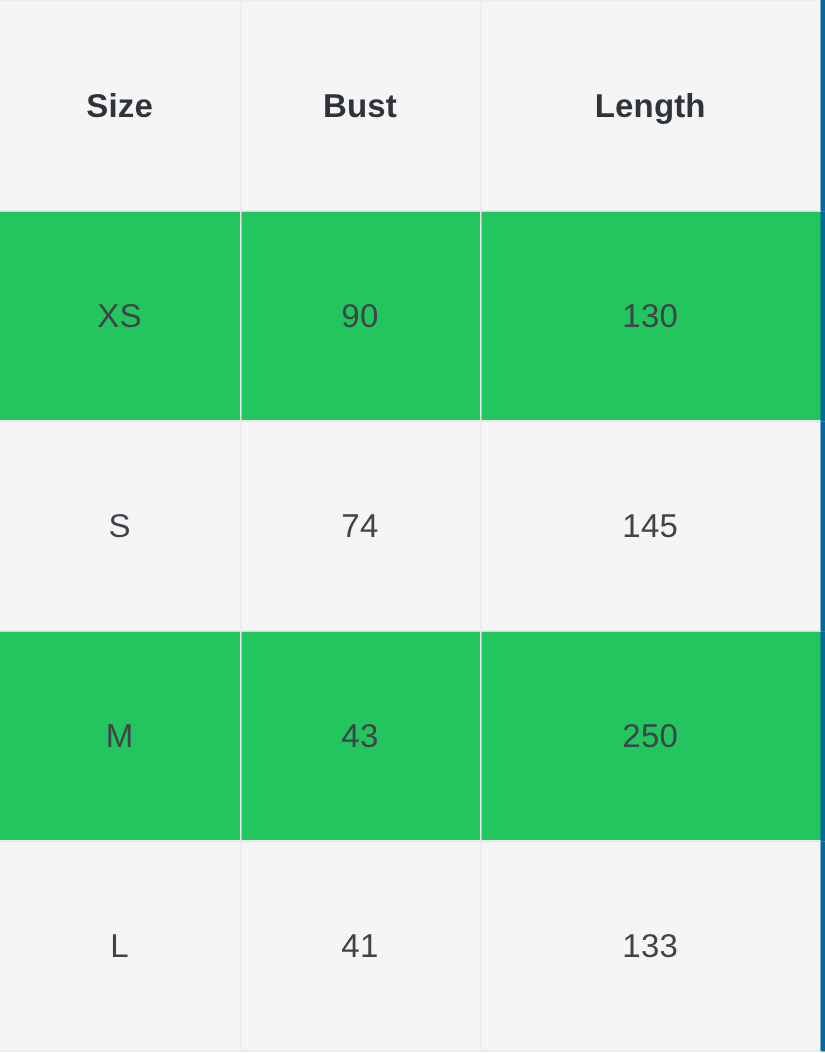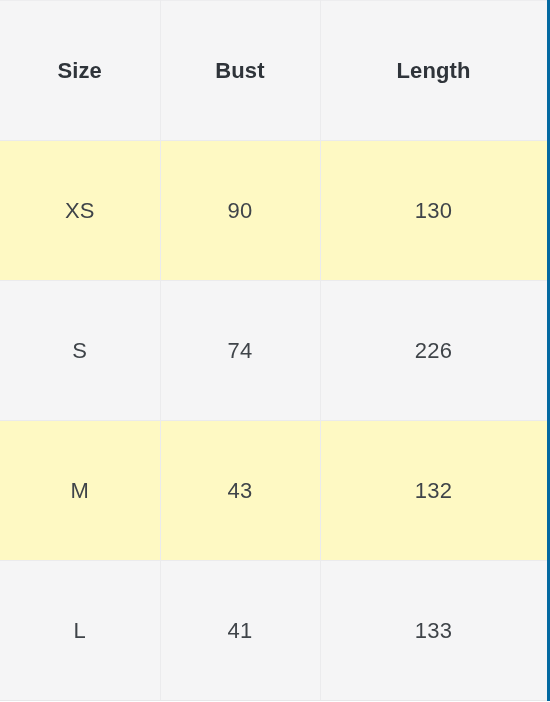--- a/index.html
+++ b/index.html
@@ -52,21 +52,21 @@
   }
 
   .size-chart tbody td {
     font-size: 22px;
     font-weight: normal;
     color: #3f4449;
     letter-spacing: 0.2px;
   }
 
   .size-chart tbody tr.row-odd td {
-    background: #fef9c3;
+    background: #22c55e;
   }
 
   .size-chart tbody tr.row-even td {
     background: #f5f5f6;
   }
 
   .size-chart tbody tr:last-child td {
     border-bottom: 1px solid #e7e7e9;
   }
 </style>
@@ -88,26 +88,26 @@
   </thead>
   <tbody>
     <tr class="row-odd">
       <td>XS</td>
       <td>90</td>
       <td>130</td>
     </tr>
     <tr class="row-even">
       <td>S</td>
       <td>74</td>
-      <td>226</td>
+      <td>145</td>
     </tr>
     <tr class="row-odd">
       <td>M</td>
       <td>43</td>
-      <td>132</td>
+      <td>250</td>
     </tr>
     <tr class="row-even">
       <td>L</td>
       <td>41</td>
       <td>133</td>
     </tr>
   </tbody>
 </table>
 
 </body></html>

